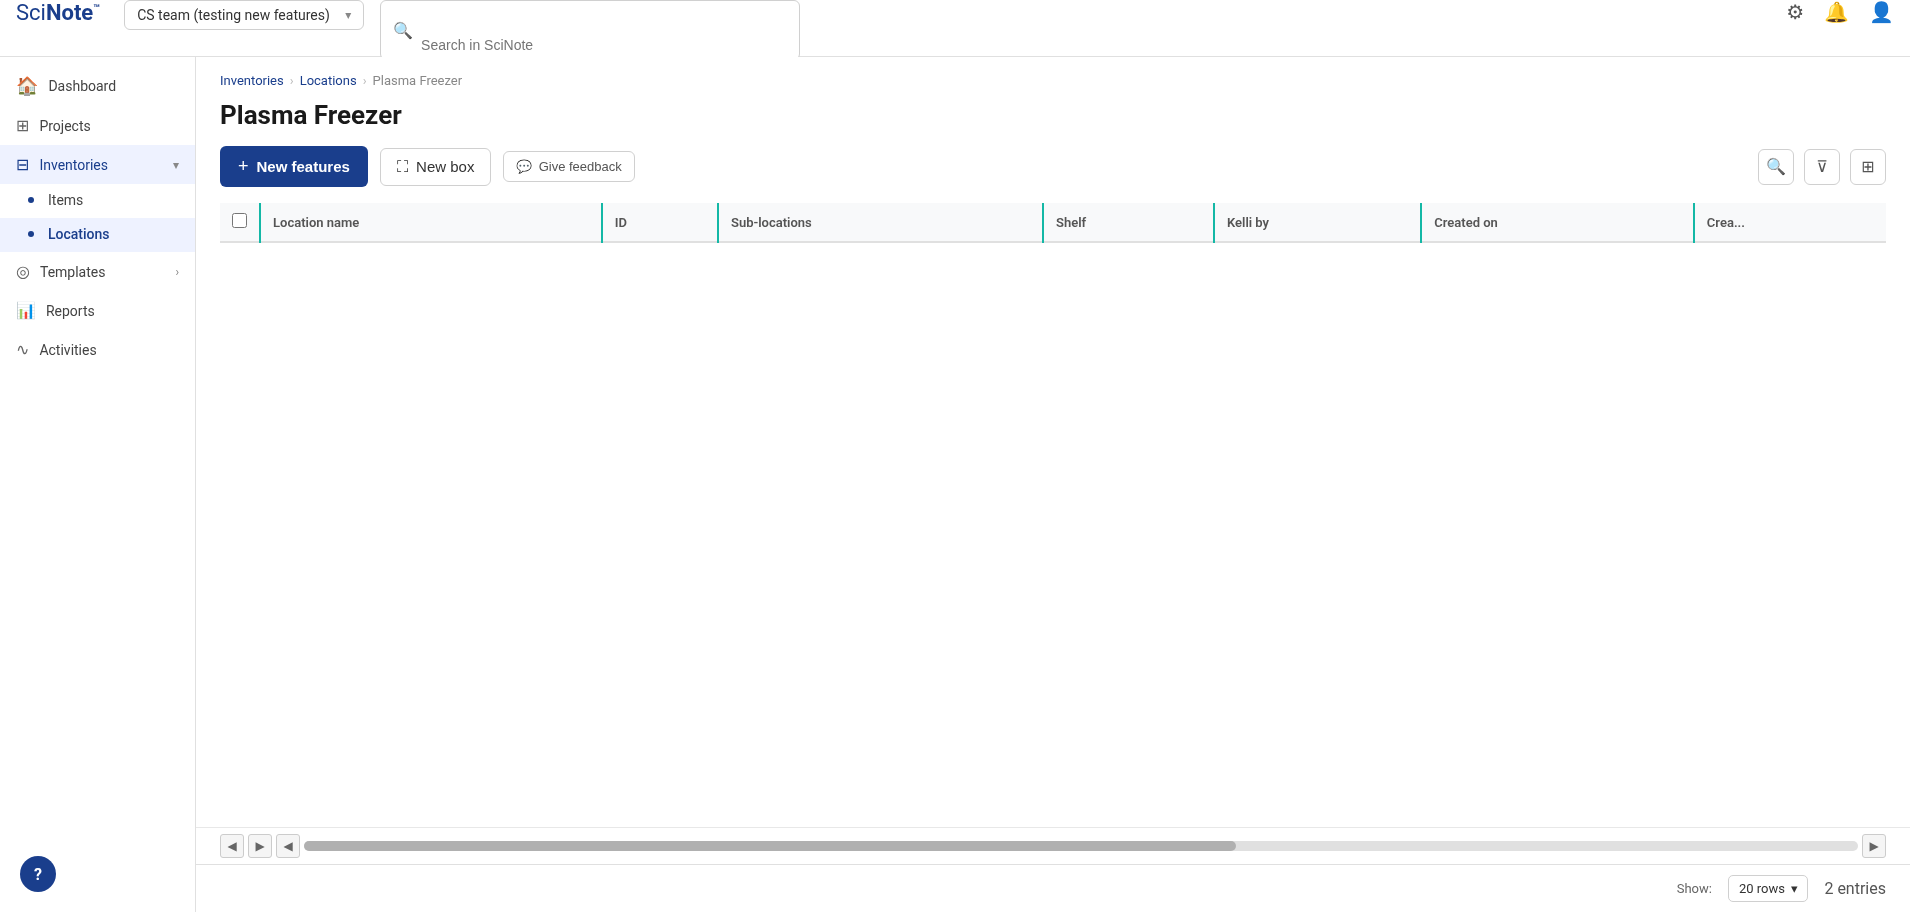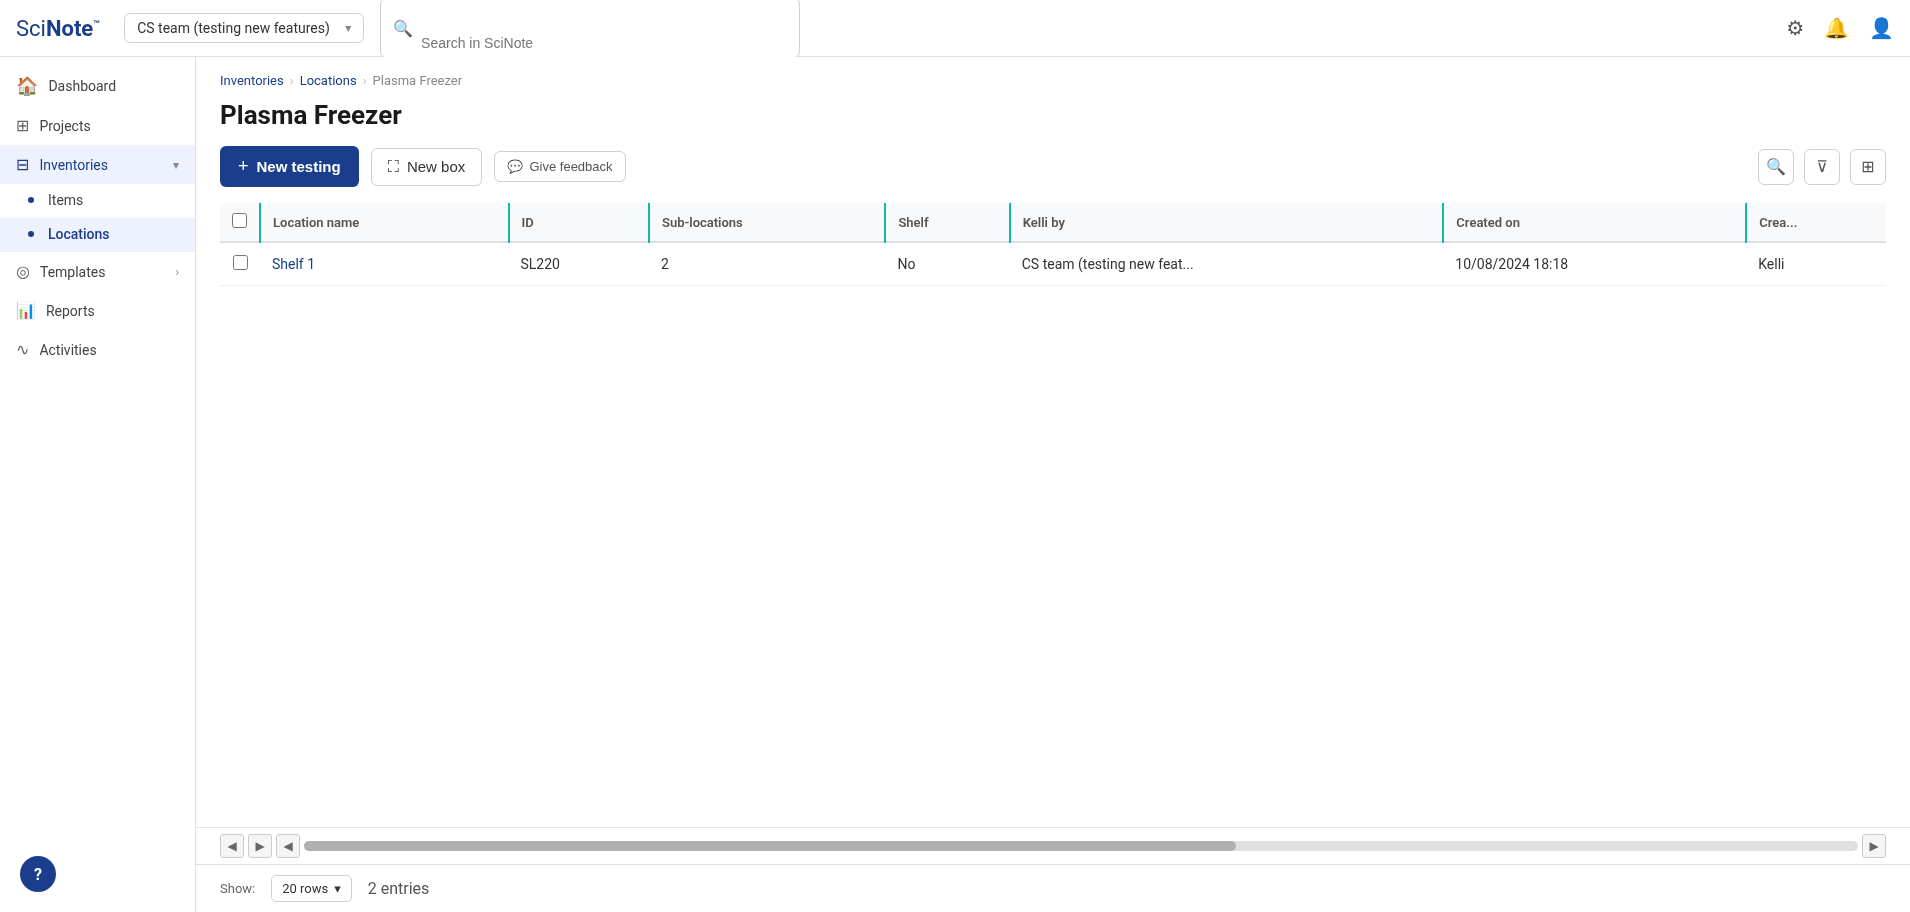--- a/index.html
+++ b/index.html
@@ -4,21 +4,21 @@
   <style>
     * { box-sizing: border-box; margin: 0; padding: 0; }
     body { font-family: -apple-system, BlinkMacSystemFont, 'Segoe UI', Roboto, sans-serif; background: #f8f9fa; color: #333; height: 912px; overflow: hidden; display: flex; flex-direction: column; }
 
     
     .topnav {
       height: 57px;
       background: #fff;
       border-bottom: 1px solid #e0e0e0;
       display: flex;
-      align-items: center;
+      align-items: flex-start;
       padding: 0 16px;
       gap: 16px;
       flex-shrink: 0;
     }
     .logo {
       font-size: 22px;
       font-weight: 700;
       color: #1a3e8c;
       margin-right: 8px;
       white-space: nowrap;
@@ -252,20 +252,21 @@
 
     
     .bottom-bar {
       border-top: 1px solid #e0e0e0;
       padding: 10px 24px;
       display: flex;
       align-items: center;
       gap: 16px;
       background: #fff;
       flex-shrink: 0;
+      justify-content: flex-end;
     }
     .show-label { font-size: 13px; color: #666; }
     .rows-select {
       display: flex;
       align-items: center;
       gap: 6px;
       border: 1px solid #d0d0d0;
       border-radius: 5px;
       padding: 5px 10px;
       background: #fff;
@@ -377,21 +378,21 @@
       <a>Locations</a>
       <span class="sep">›</span>
       <span>Plasma Freezer</span>
     </div>
 
     <div class="page-title">Plasma Freezer</div>
 
     <div class="toolbar">
       <button class="btn-primary">
         <span style="font-size:18px;font-weight:300;">+</span>
-        <span>New testing</span>
+        <span>New features</span>
       </button>
       <button class="btn-secondary">
         <span style="font-size:16px;">⛶</span>
         <span>New box</span>
       </button>
       <button class="btn-feedback">
         <span>💬</span>
         <span>Give feedback</span>
       </button>
       <div class="toolbar-right">
@@ -417,34 +418,20 @@
             <th>Location name</th>
             <th>ID</th>
             <th>Sub-locations</th>
             <th>Shelf</th>
             <th>Kelli by</th>
             <th>Created on</th>
             <th>Crea...</th>
           </tr>
         </thead>
         <tbody id="table-body">
-        <tr>
-    <td class="checkbox-col">
-      <input type="checkbox" style="">
-    </td>
-    <td>
-      <a class="cell-link">Shelf 1</a>
-    </td>
-    <td>SL220</td>
-    <td>2</td>
-    <td>No</td>
-    <td>CS team (testing new feat...</td>
-    <td>10/08/2024 18:18</td>
-    <td>Kelli</td>
-  </tr>
           </tbody>
       </table>
     </div>
 
     <div class="scroll-area">
       <div class="scroll-btn">◀</div>
       <div class="scroll-btn">▶</div>
       <div class="scroll-btn">◀</div>
       <div class="scroll-track">
         <div class="scroll-thumb"></div>

